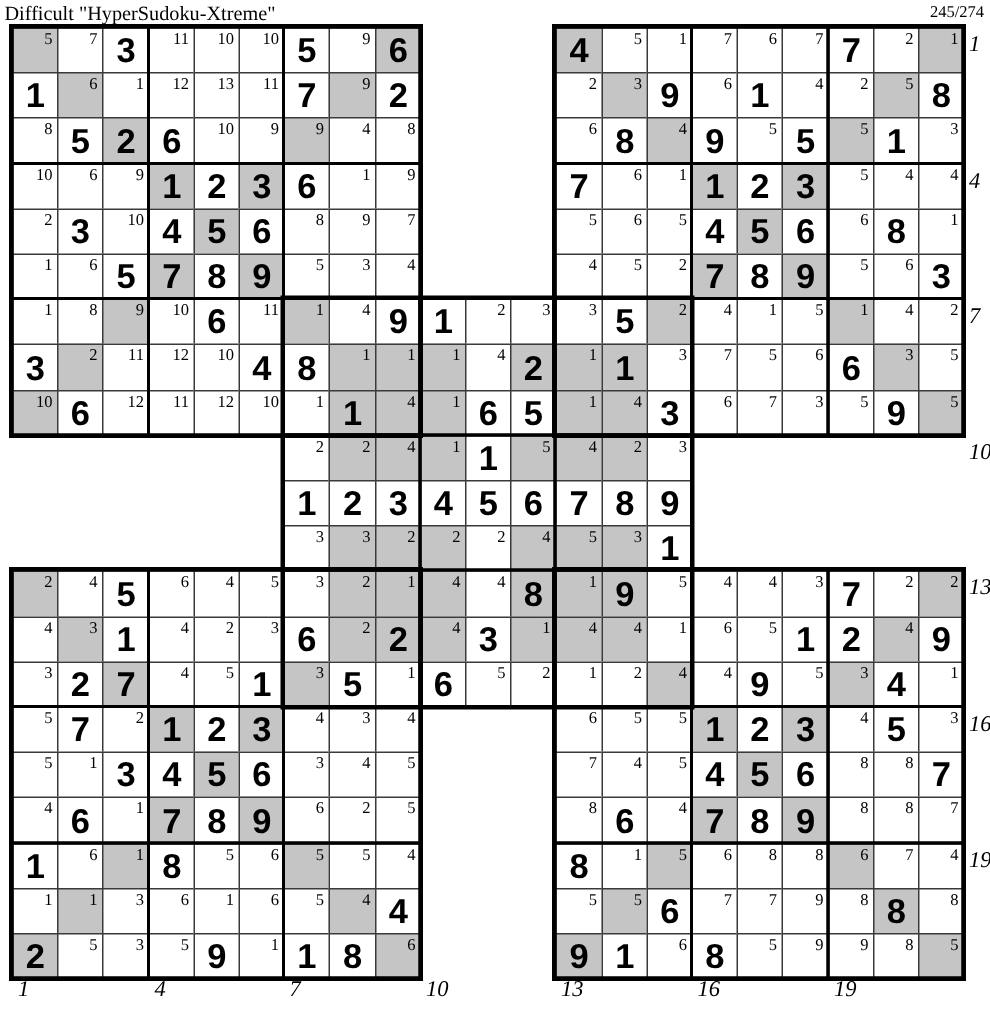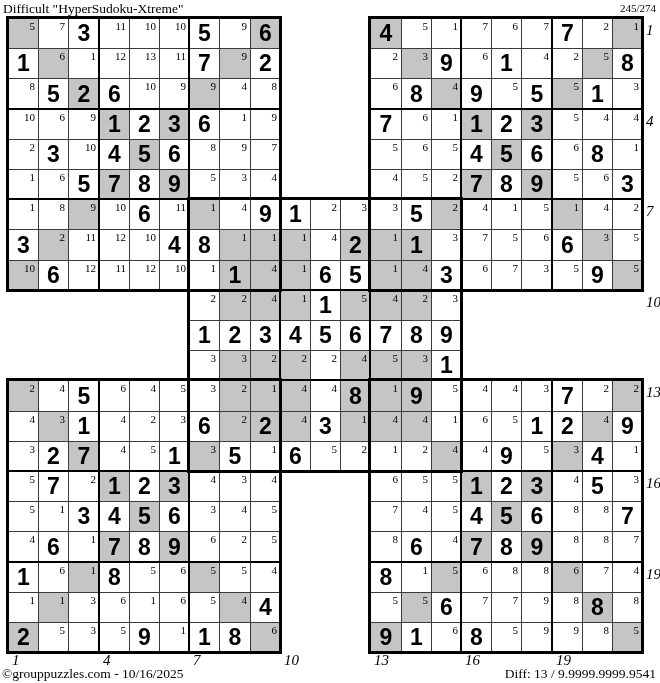--- a/index.html
+++ b/index.html
@@ -1179,22 +1179,20 @@
       <div class="block" style="left: 460px; top: 379px; width: 93px; height: 93px;"></div>
       <div class="block" style="left: 551px; top: 379px; width: 92px; height: 93px;"></div>
       <div class="block" style="left: 369px; top: 470px; width: 93px; height: 93px;"></div>
       <div class="block" style="left: 460px; top: 470px; width: 93px; height: 93px;"></div>
       <div class="block" style="left: 551px; top: 470px; width: 92px; height: 93px;"></div>
       <div class="block" style="left: 369px; top: 561px; width: 93px; height: 92px;"></div>
       <div class="block" style="left: 460px; top: 561px; width: 93px; height: 92px;"></div>
       <div class="block" style="left: 551px; top: 561px; width: 92px; height: 92px;"></div>
       <div class="outer" style="left: 368px; top: 378px; width: 276px; height: 276px;"></div>
     </div>
-  <div id="footer-left">©grouppuzzles.com - 10/16/2025</div>
-  <div id="footer-right">Diff: 13 / 9.9999.9999.9541</div>
 <div class="rowlabel" style="left: 646px; top: 22px;">1</div>
     <div class="rowlabel" style="left: 646px; top: 113px;">4</div>
     <div class="rowlabel" style="left: 646px; top: 203px;">7</div>
     <div class="rowlabel" style="left: 646px; top: 294px;">10</div>
     <div class="rowlabel" style="left: 646px; top: 384px;">13</div>
     <div class="rowlabel" style="left: 646px; top: 475px;">16</div>
     <div class="rowlabel" style="left: 646px; top: 566px;">19</div>
     <div class="collabel" style="left: 12px; top: 652px;">1</div>
     <div class="collabel" style="left: 103px; top: 652px;">4</div>
     <div class="collabel" style="left: 193px; top: 652px;">7</div>

